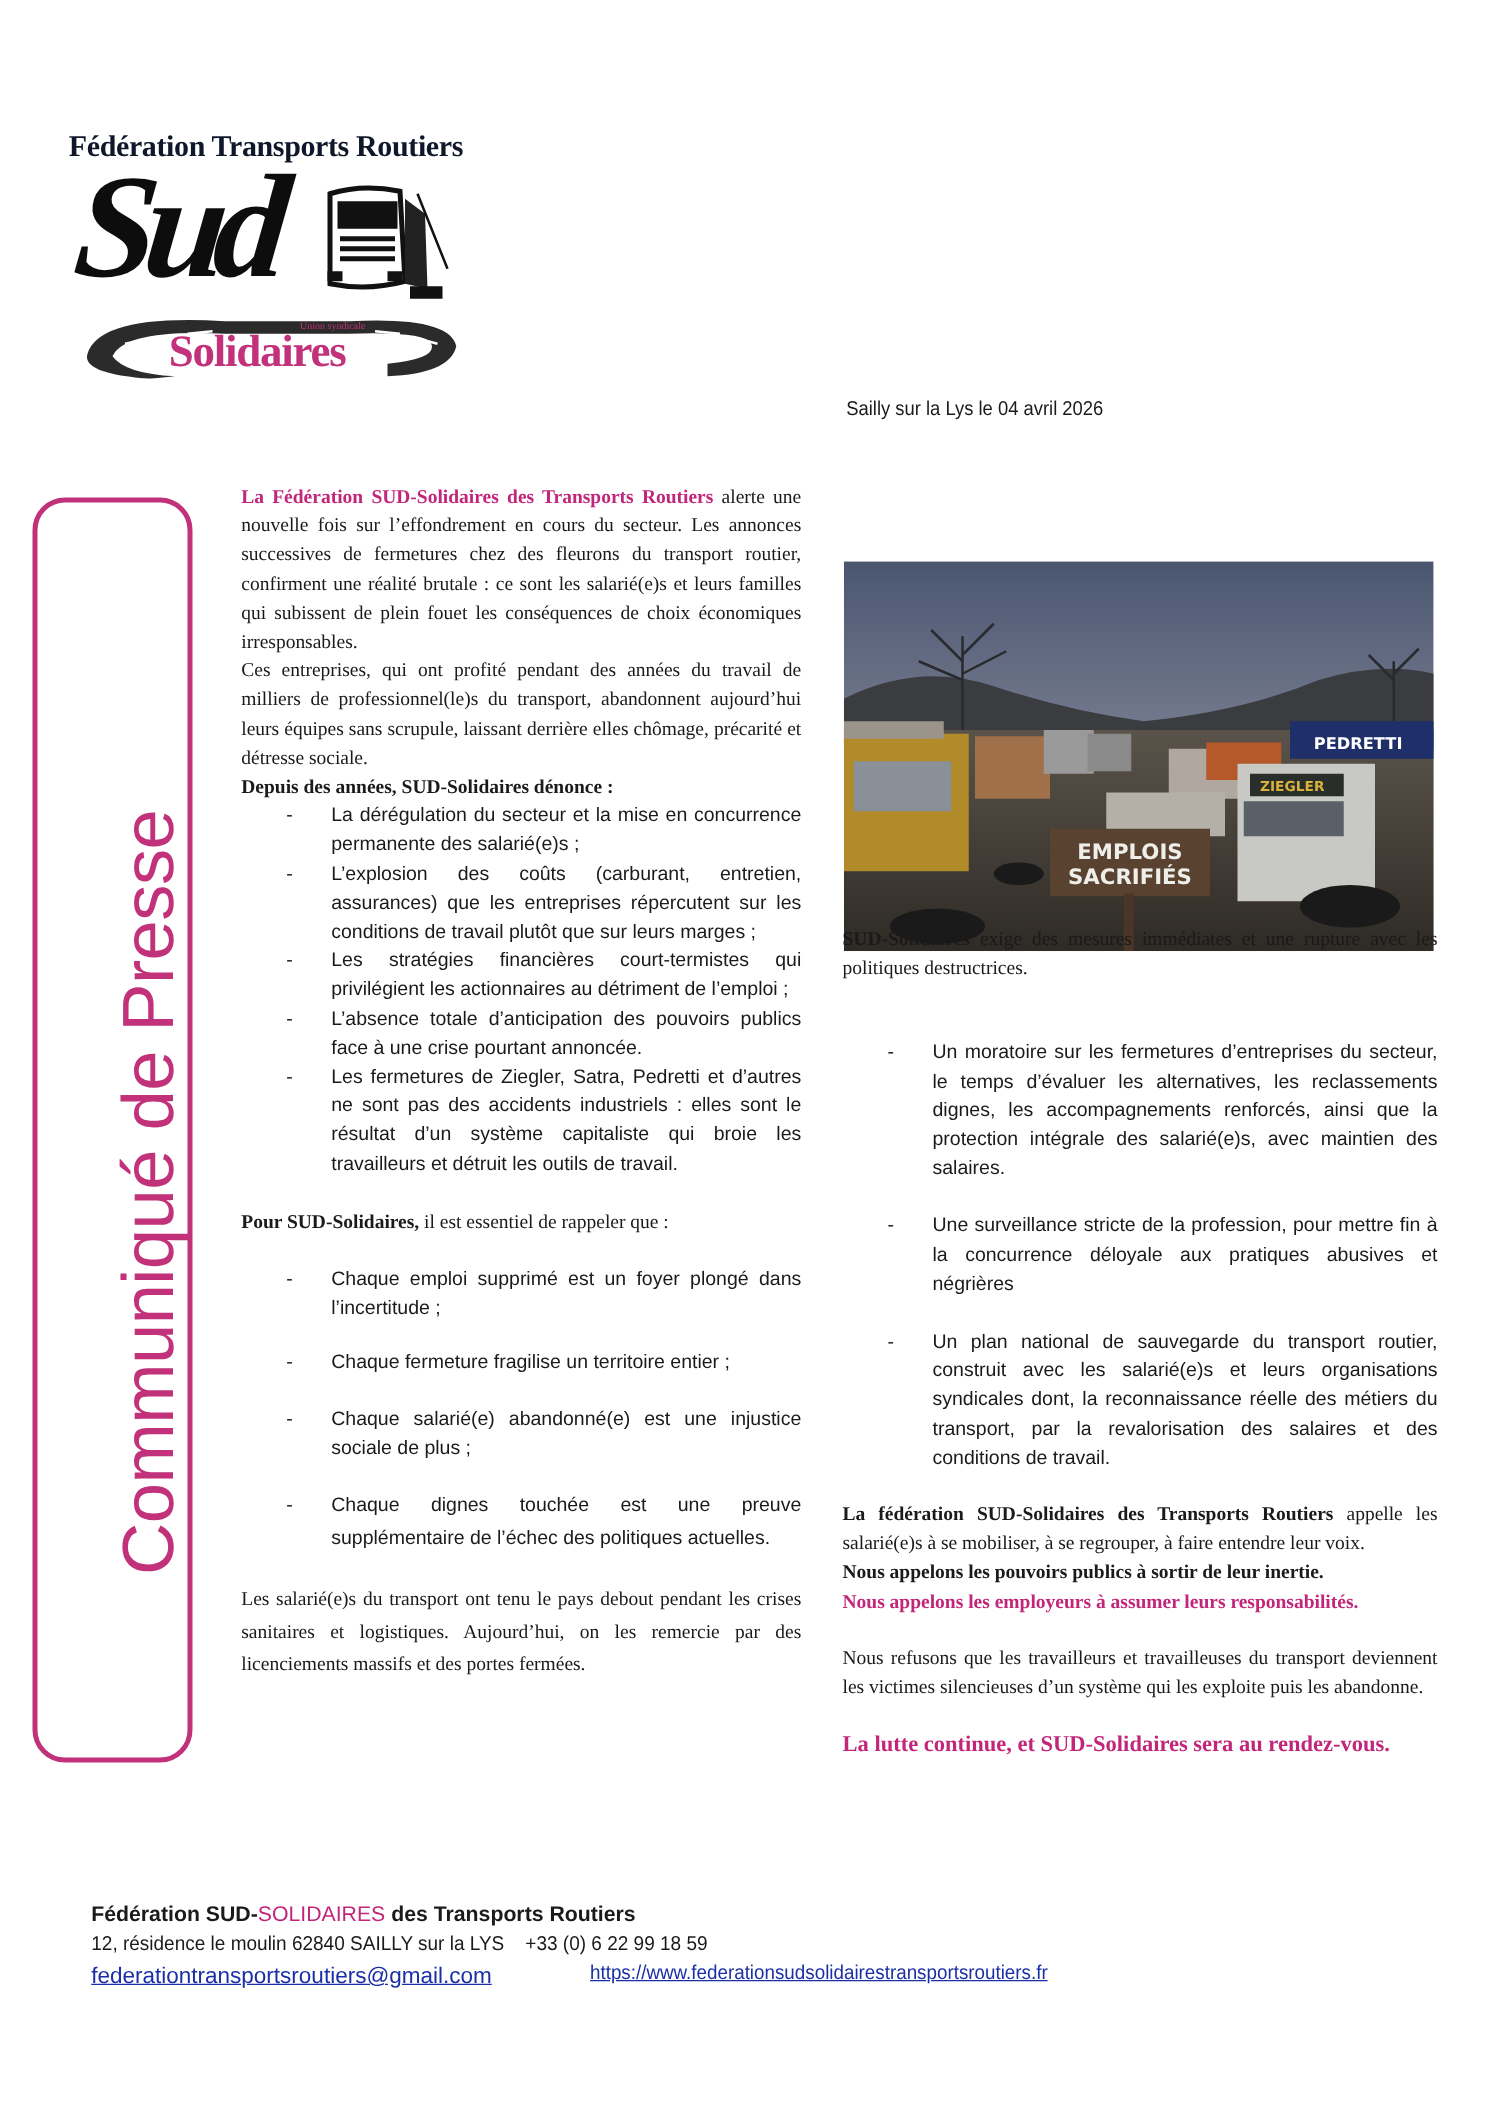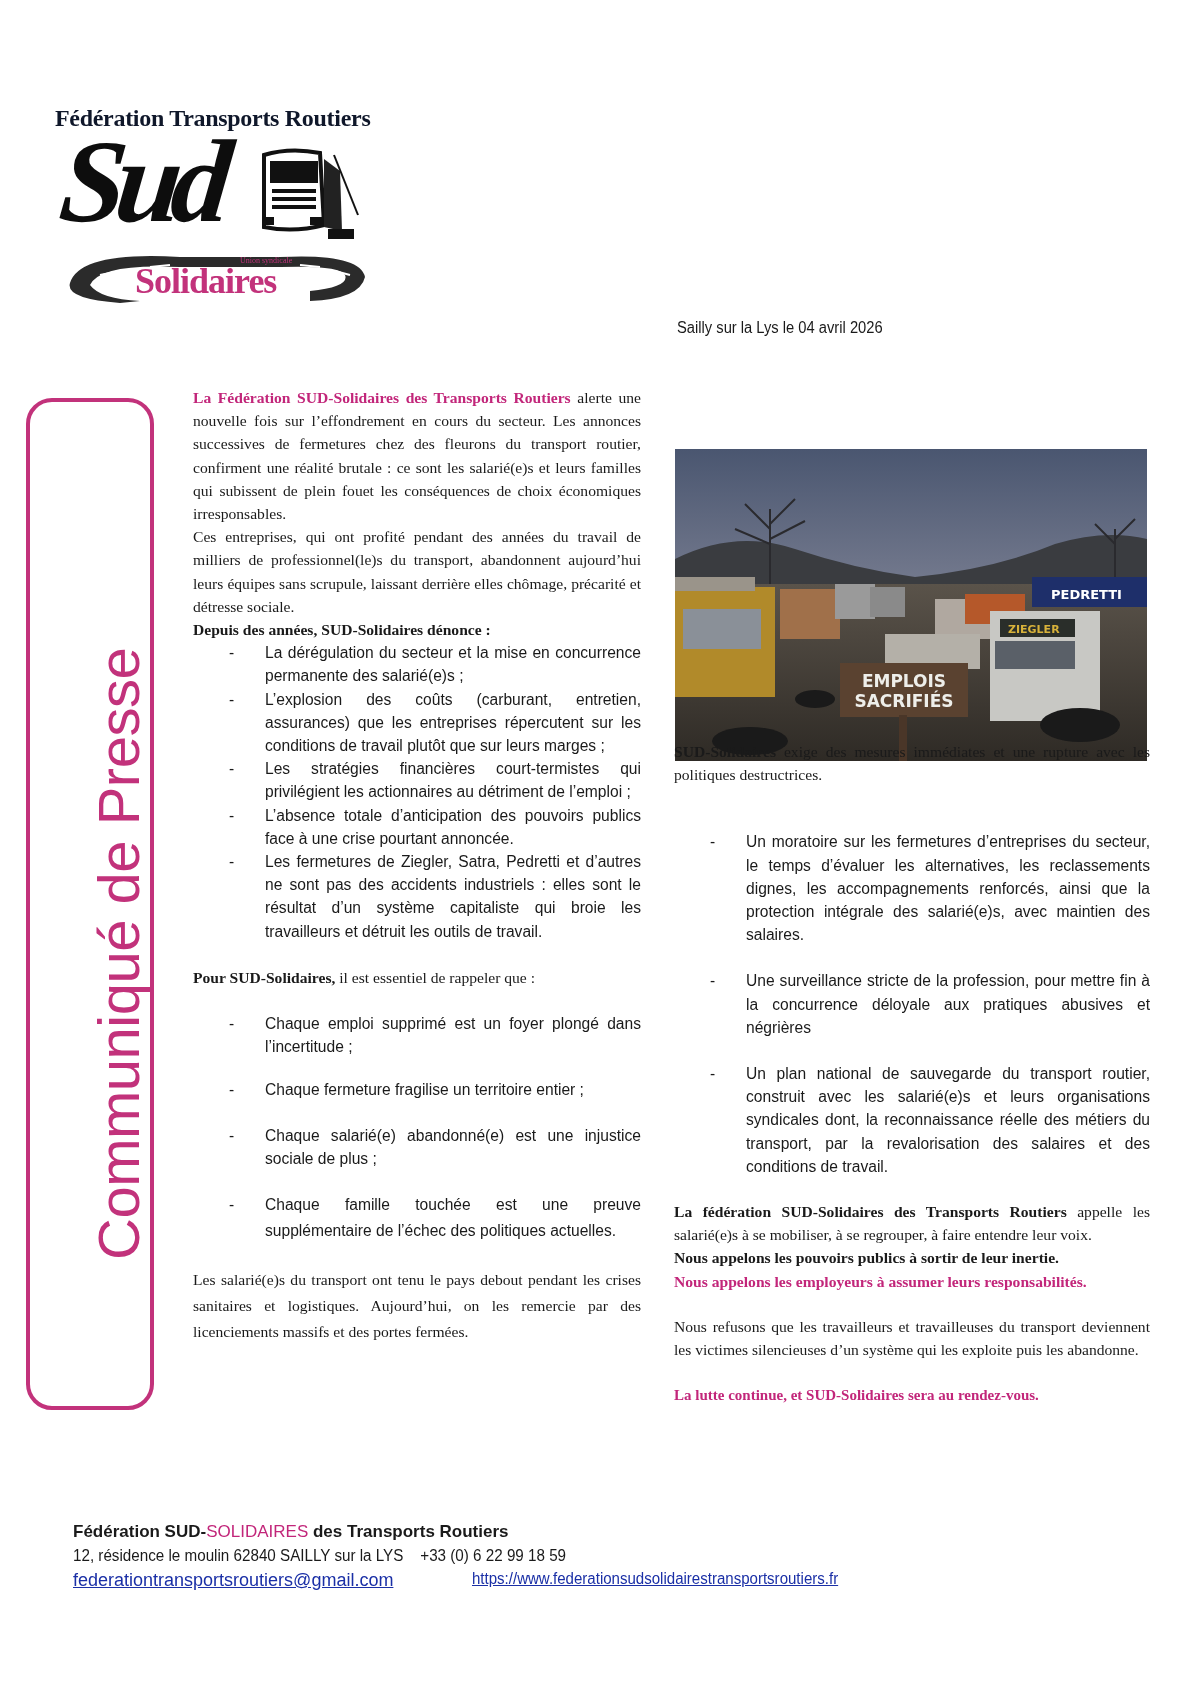--- a/index.html
+++ b/index.html
@@ -95,21 +95,21 @@
     <span class="b">Pour SUD-Solidaires,</span><span> il est essentiel de rappeler que :</span>
   </p>
   <div class="gap-s"></div>
   <ul class="dash">
     <li><span class="dash-mark">-</span><span>Chaque emploi supprimé est un foyer plongé dans l’incertitude ;</span></li>
     <li style="height:20px"></li>
     <li><span class="dash-mark">-</span><span>Chaque fermeture fragilise un territoire entier ;</span></li>
     <li style="height:22px"></li>
     <li><span class="dash-mark">-</span><span>Chaque salarié(e) abandonné(e) est une injustice sociale de plus ;</span></li>
     <li style="height:22px"></li>
-    <li style="line-height:26px"><span class="dash-mark">-</span><span>Chaque famille touchée est une preuve supplémentaire de l’échec des politiques actuelles.</span></li>
+    <li style="line-height:26px"><span class="dash-mark">-</span><span>Chaque dignes touchée est une preuve supplémentaire de l’échec des politiques actuelles.</span></li>
   </ul>
   <div class="gap-s"></div>
   <p style="line-height:26px">Les salarié(e)s du transport ont tenu le pays debout pendant les crises sanitaires et logistiques. Aujourd’hui, on les remercie par des licenciements massifs et des portes fermées.</p>
 </div>
 
 <div class="photo">
   <svg width="472" height="312" viewBox="0 0 472 312">
     <defs>
       <linearGradient id="sky" x1="0" y1="0" x2="0" y2="1">
         <stop offset="0" stop-color="#4a5670"></stop>
@@ -169,21 +169,21 @@
   </ul>
   <div class="gap-m"></div>
   <p>
     <span class="b">La fédération SUD-Solidaires des Transports Routiers</span><span> appelle les salarié(e)s à se mobiliser, à se regrouper, à faire entendre leur voix.</span>
   </p>
   <p class="b">Nous appelons les pouvoirs publics à sortir de leur inertie.</p>
   <p class="b pink">Nous appelons les employeurs à assumer leurs responsabilités.</p>
   <div class="gap-m"></div>
   <p>Nous refusons que les travailleurs et travailleuses du transport deviennent les victimes silencieuses d’un système qui les exploite puis les abandonne.</p>
   <div class="gap-m"></div>
-  <p class="b pink" style="font-size:15px; line-height:25px;">La lutte continue, et SUD-Solidaires sera au rendez-vous.</p>
+  <p class="b pink" style="font-size:18px; line-height:25px;">La lutte continue, et SUD-Solidaires sera au rendez-vous.</p>
 </div>
 
 <div class="footer">
   <div class="ft-title">
     <span>Fédération SUD-</span><span class="pink" style="font-weight:normal">SOLIDAIRES</span><span> des Transports Routiers</span>
   </div>
   <div class="ft-addr">
     <span>12, résidence le moulin 62840 SAILLY sur la LYS</span>&nbsp;&nbsp;&nbsp;&nbsp;<span>+33 (0) 6 22 99 18 59</span>
   </div>
 </div>

